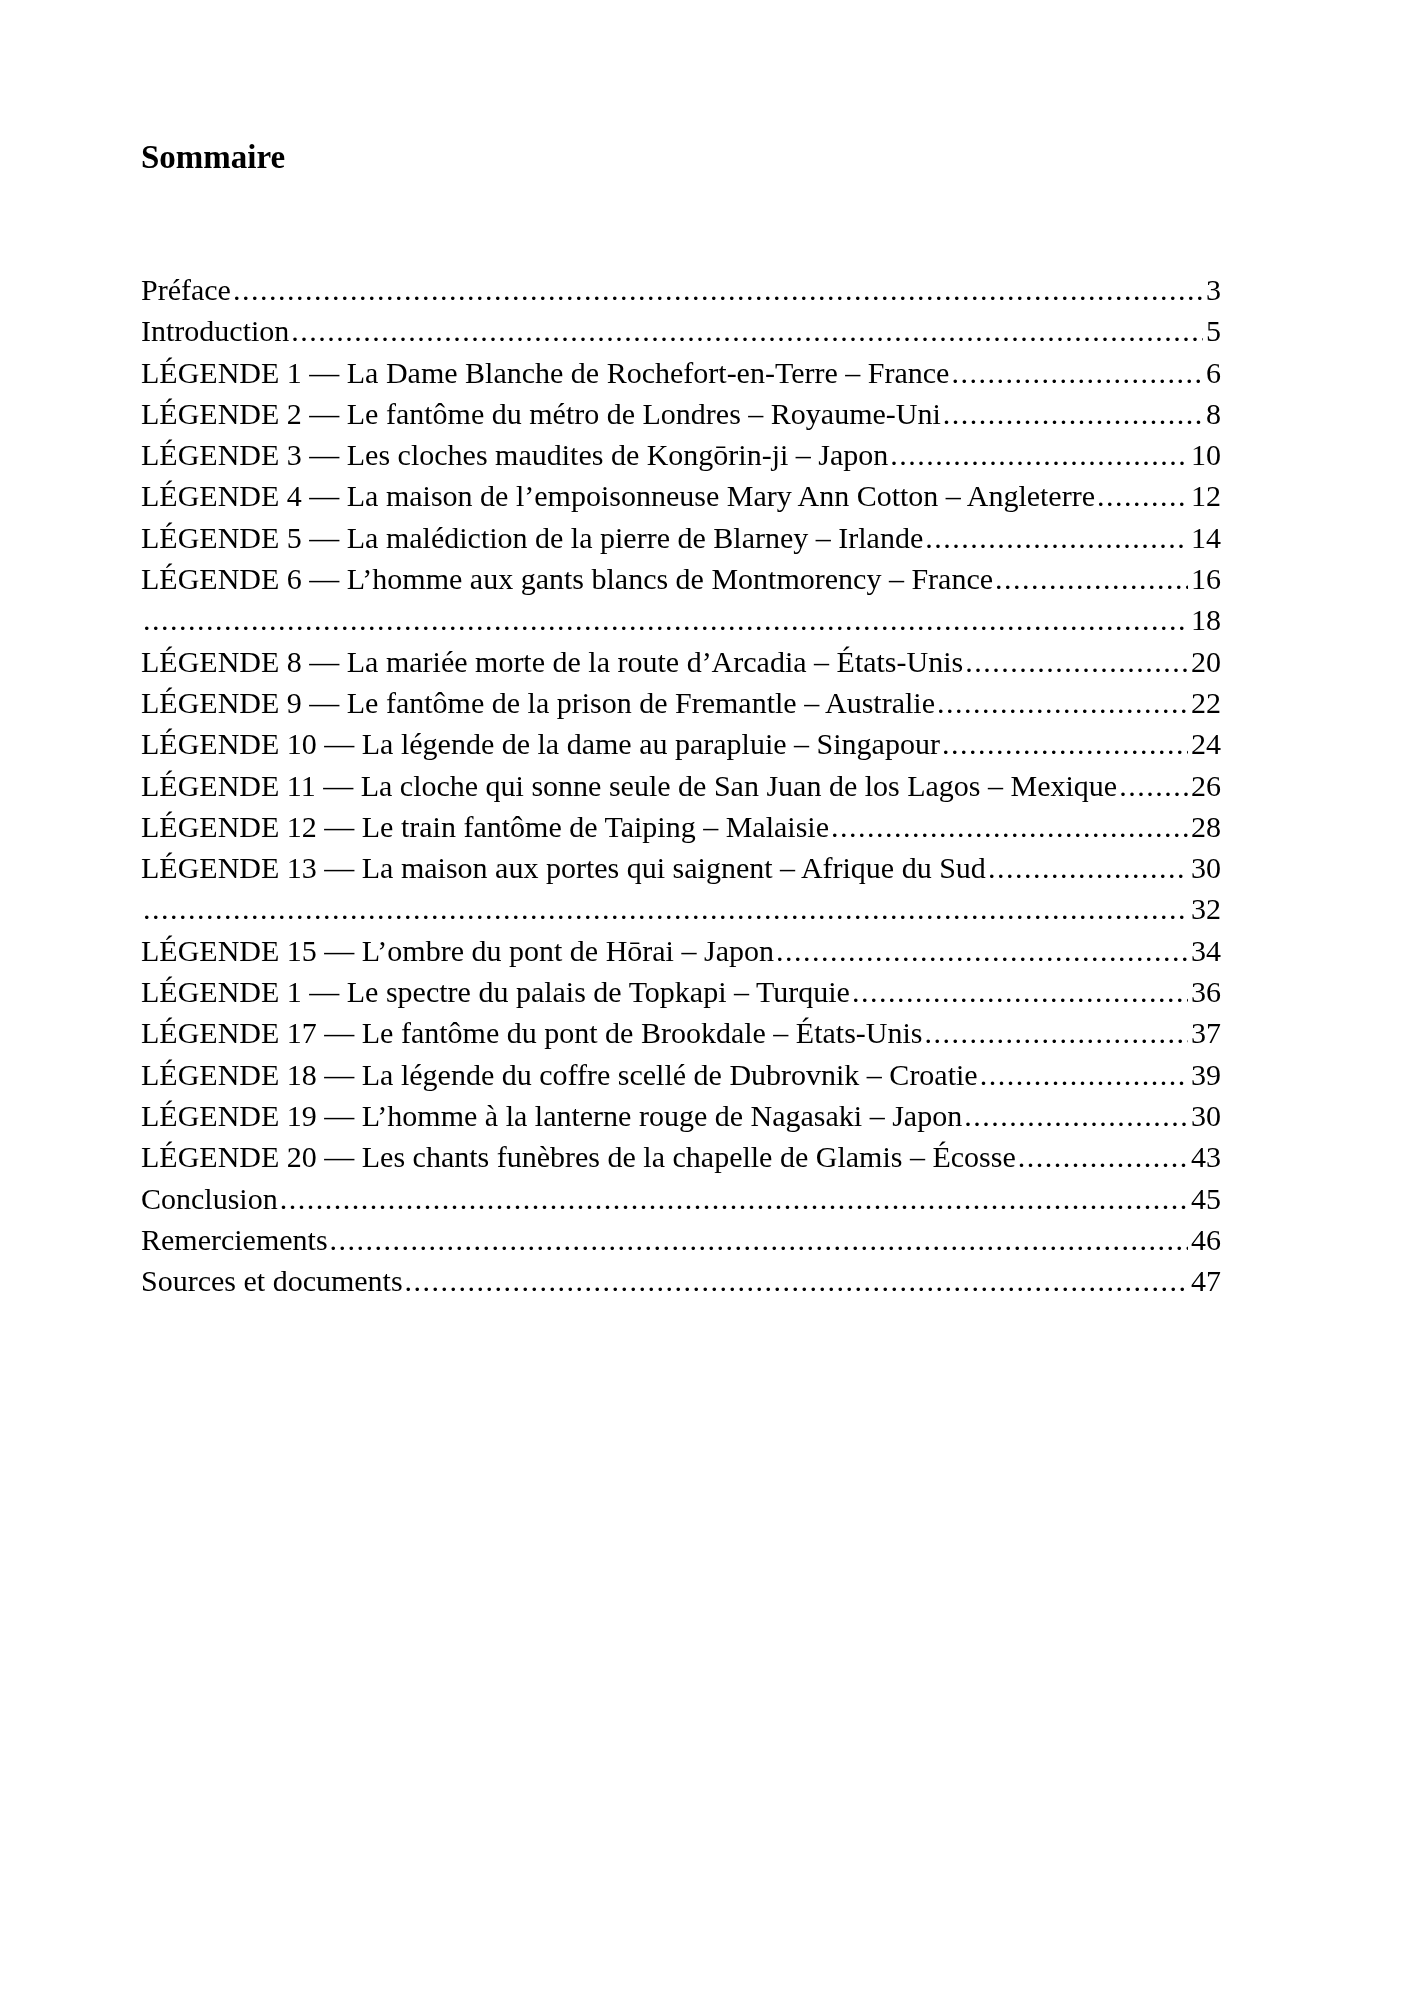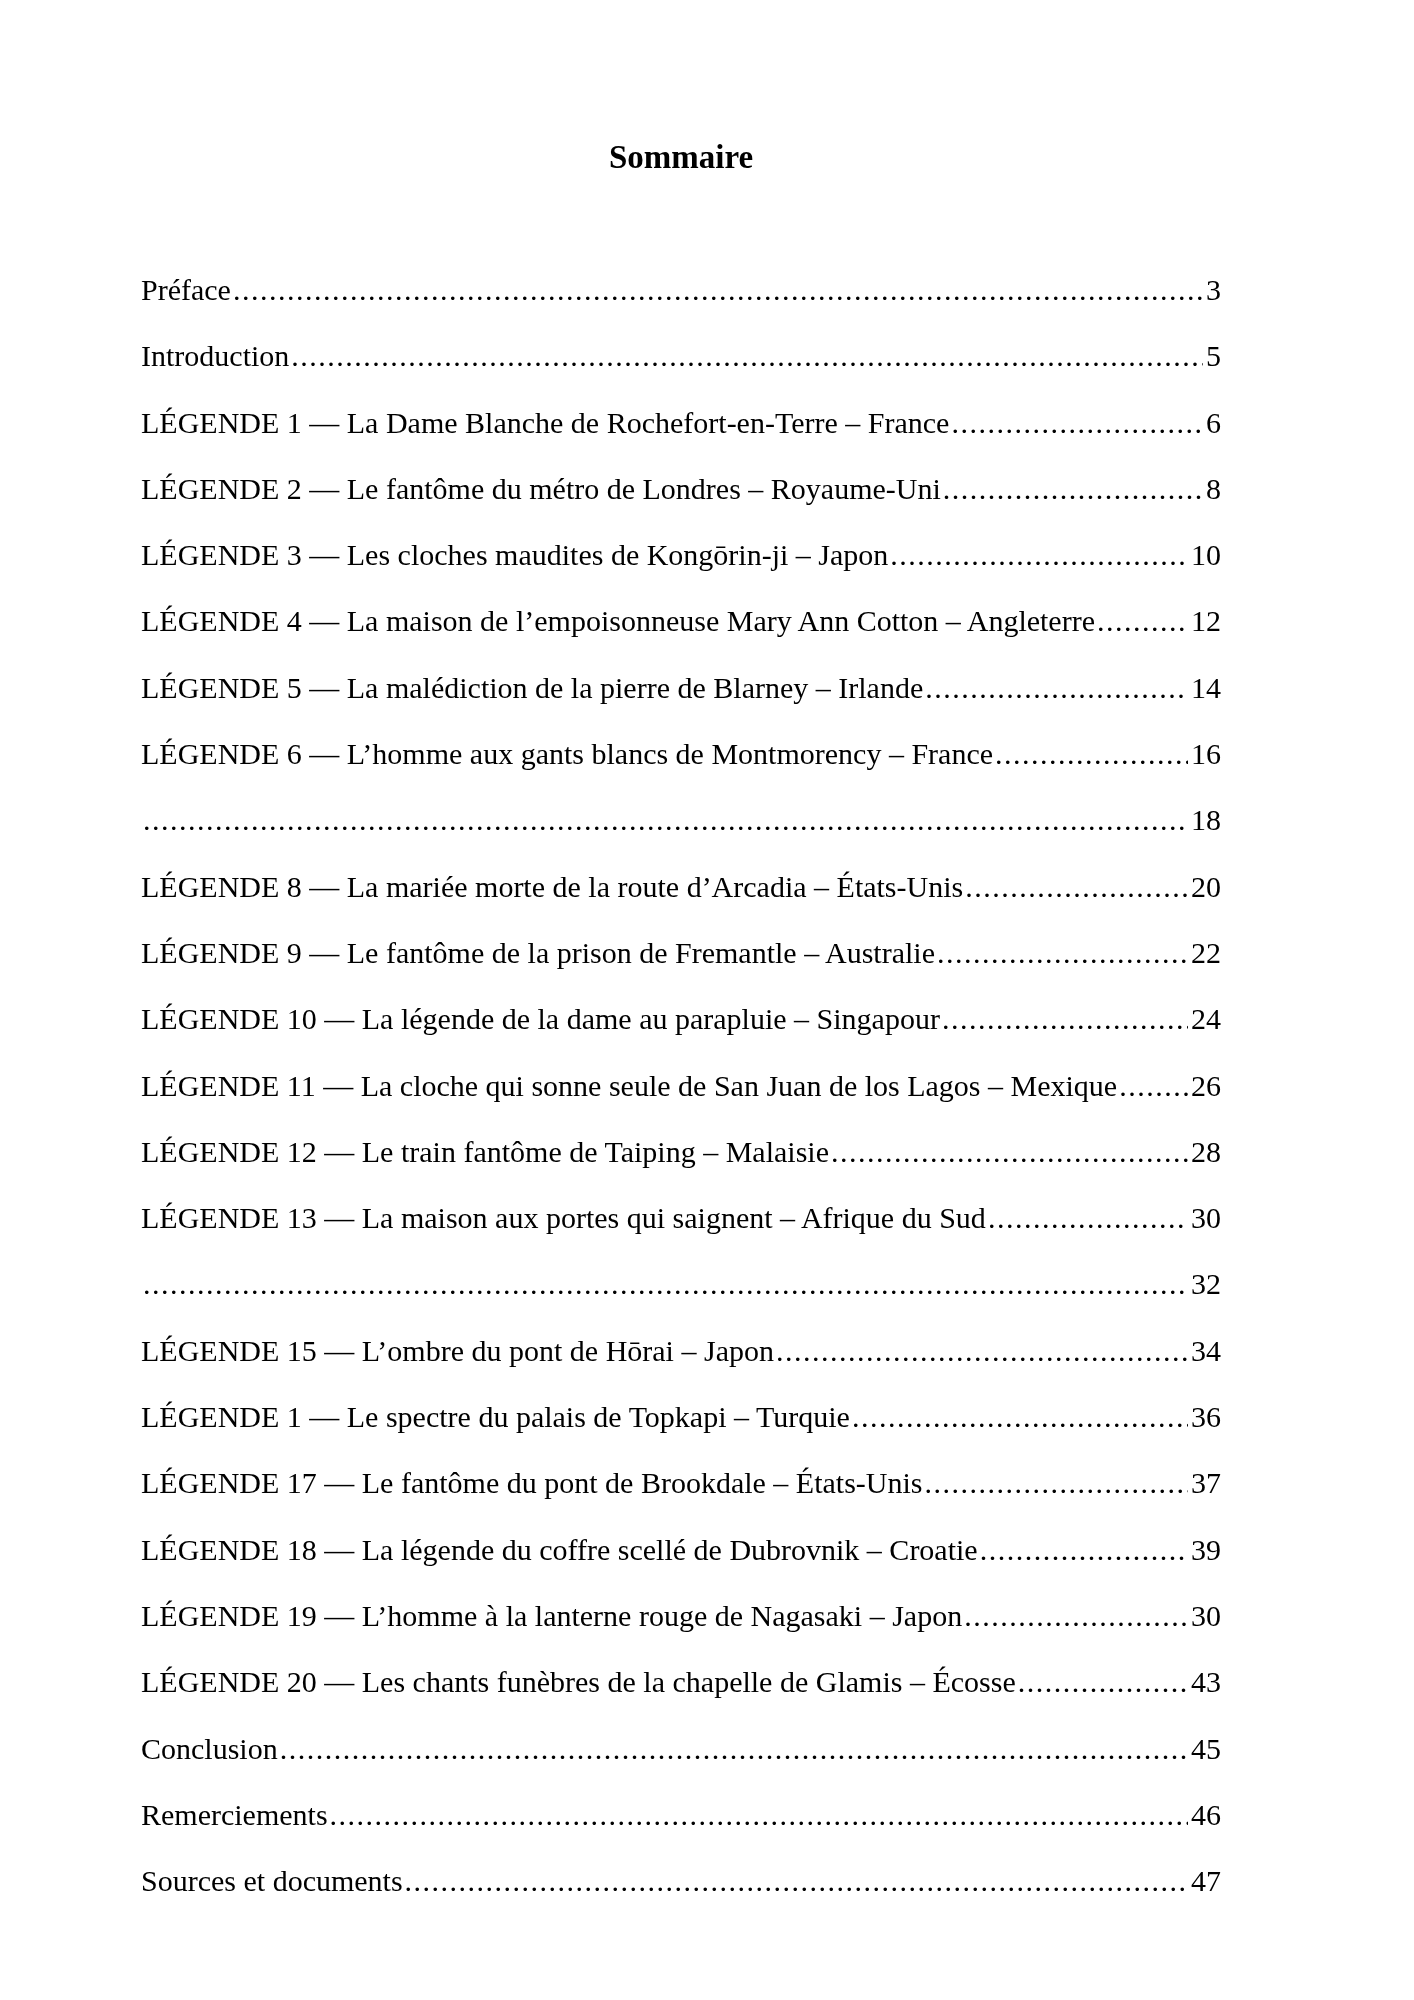--- a/index.html
+++ b/index.html
@@ -17,34 +17,32 @@
     color: #000000;
     font-family: "Liberation Serif", "DejaVu Serif", serif;
     overflow: hidden;
   }
   .doc-title {
     margin: 0 0 92px 0;
     font-size: 33px;
     line-height: 40px;
     font-weight: bold;
     color: #000000;
-    text-align: center;
   }
   .toc-list {
     width: 100%;
   }
   .toc-row {
     display: flex;
     align-items: baseline;
     width: 100%;
     height: 41.3px;
     font-size: 30px;
     line-height: 41.3px;
     white-space: nowrap;
-    margin-top: 25px;
   }
   .toc-label {
     flex: 0 0 auto;
     white-space: nowrap;
   }
   .toc-dots {
     flex: 1 1 0;
     min-width: 0;
     overflow: hidden;
     white-space: nowrap;

